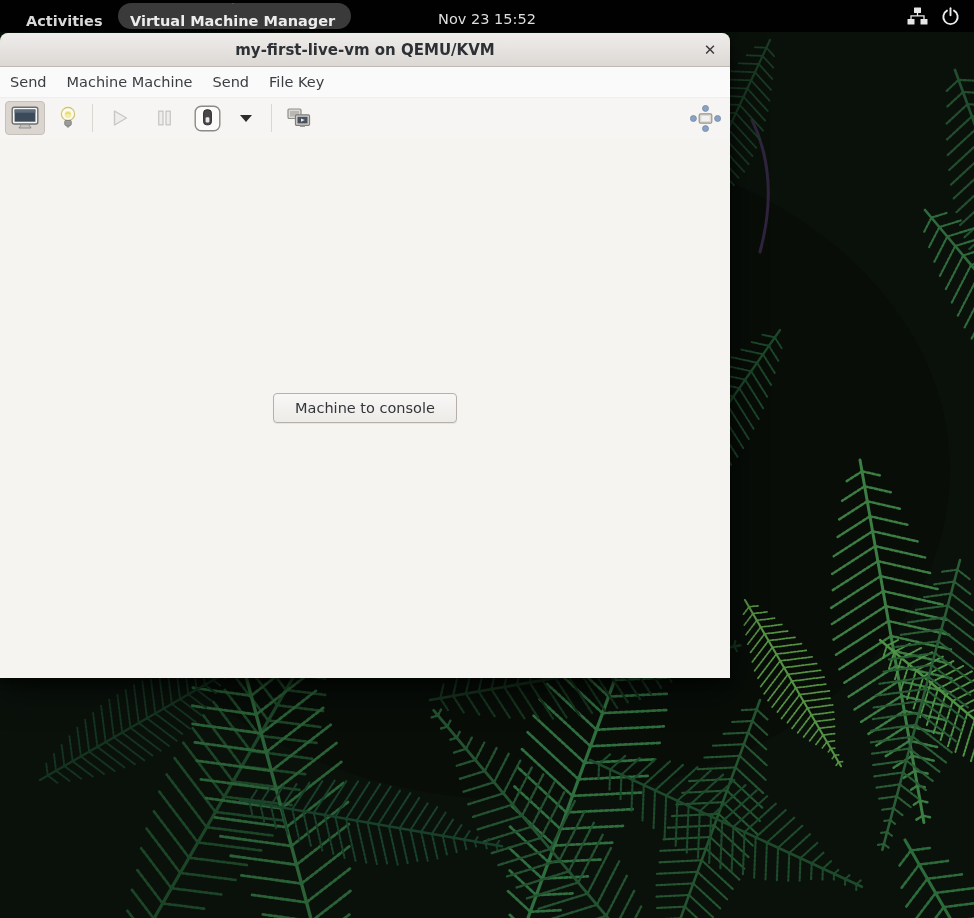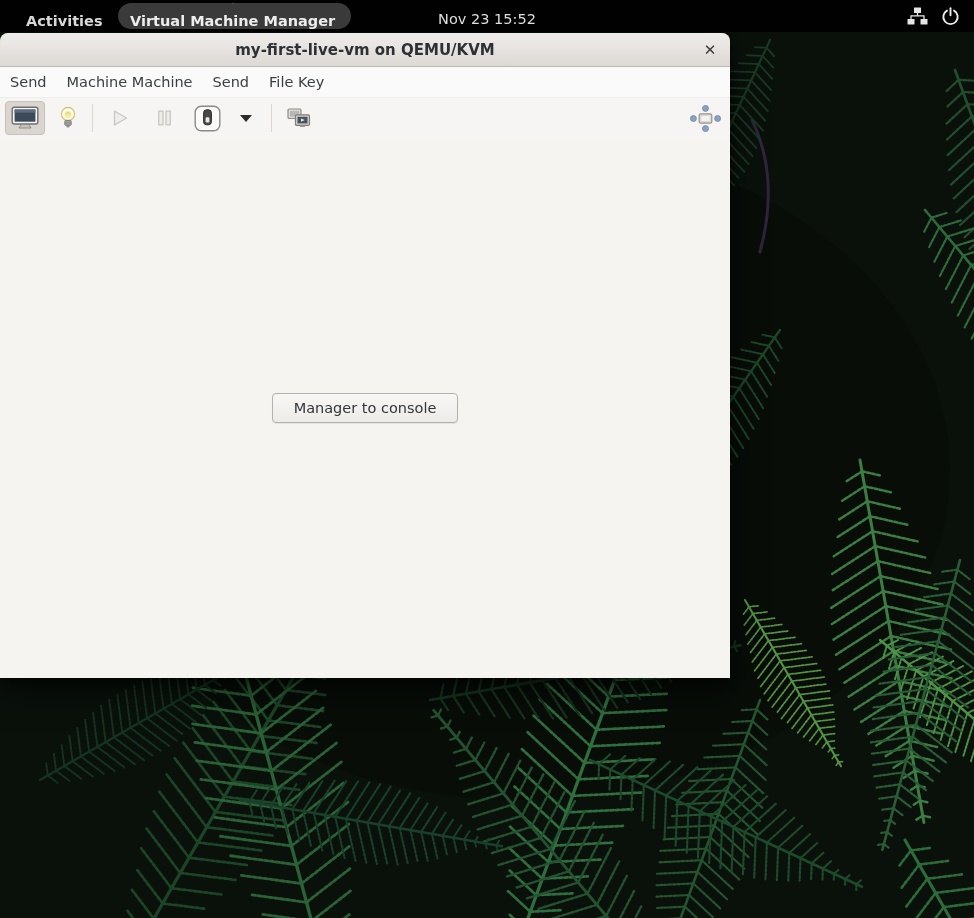--- a/index.html
+++ b/index.html
@@ -1136,15 +1136,15 @@
         <circle cx="15.5" cy="23.6" r="3" fill="#8aa2c2" stroke="#6f88ab" stroke-width="0.8"></circle>
         <circle cx="3.4" cy="13.5" r="3" fill="#8aa2c2" stroke="#6f88ab" stroke-width="0.8"></circle>
         <circle cx="27.6" cy="13.5" r="3" fill="#8aa2c2" stroke="#6f88ab" stroke-width="0.8"></circle>
         <rect x="9.2" y="8.8" width="12.6" height="9.4" rx="1.5" fill="#dddad6" stroke="#98958f" stroke-width="1.2"></rect>
         <rect x="11.4" y="11" width="8.2" height="5" fill="#f2f1ef"></rect>
       </svg>
     </div>
   </div>
 
   <div class="console-area">
-    <button class="connect-btn">Manager to console</button>
+    <button class="connect-btn">Machine to console</button>
   </div>
 </div>
 
 </body></html>

